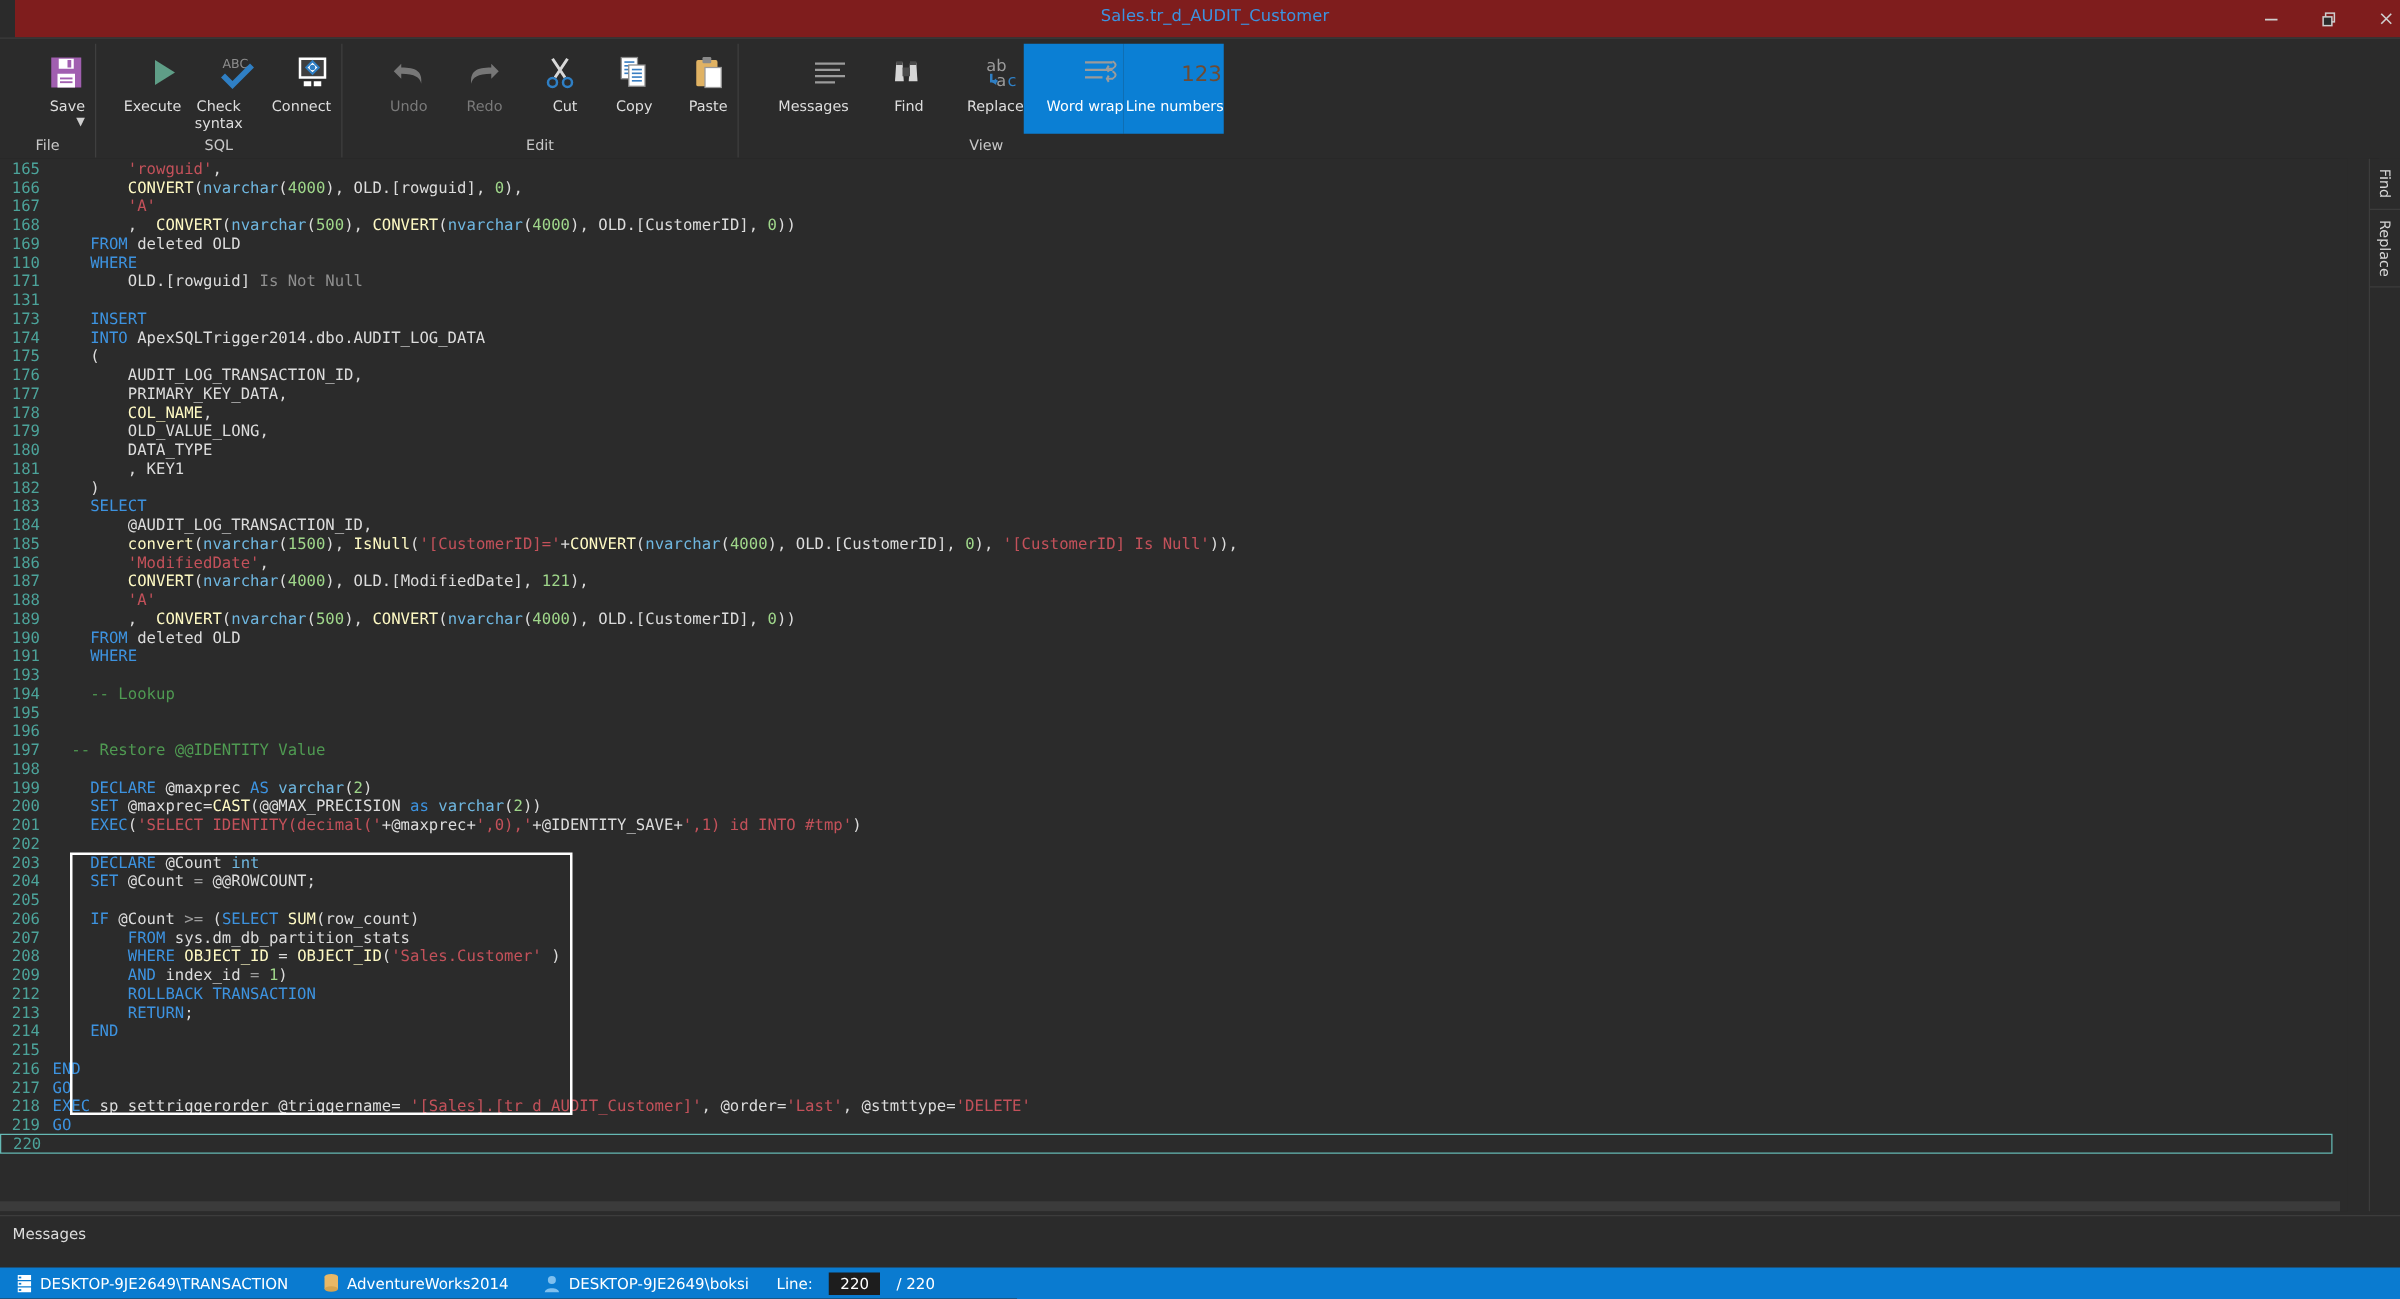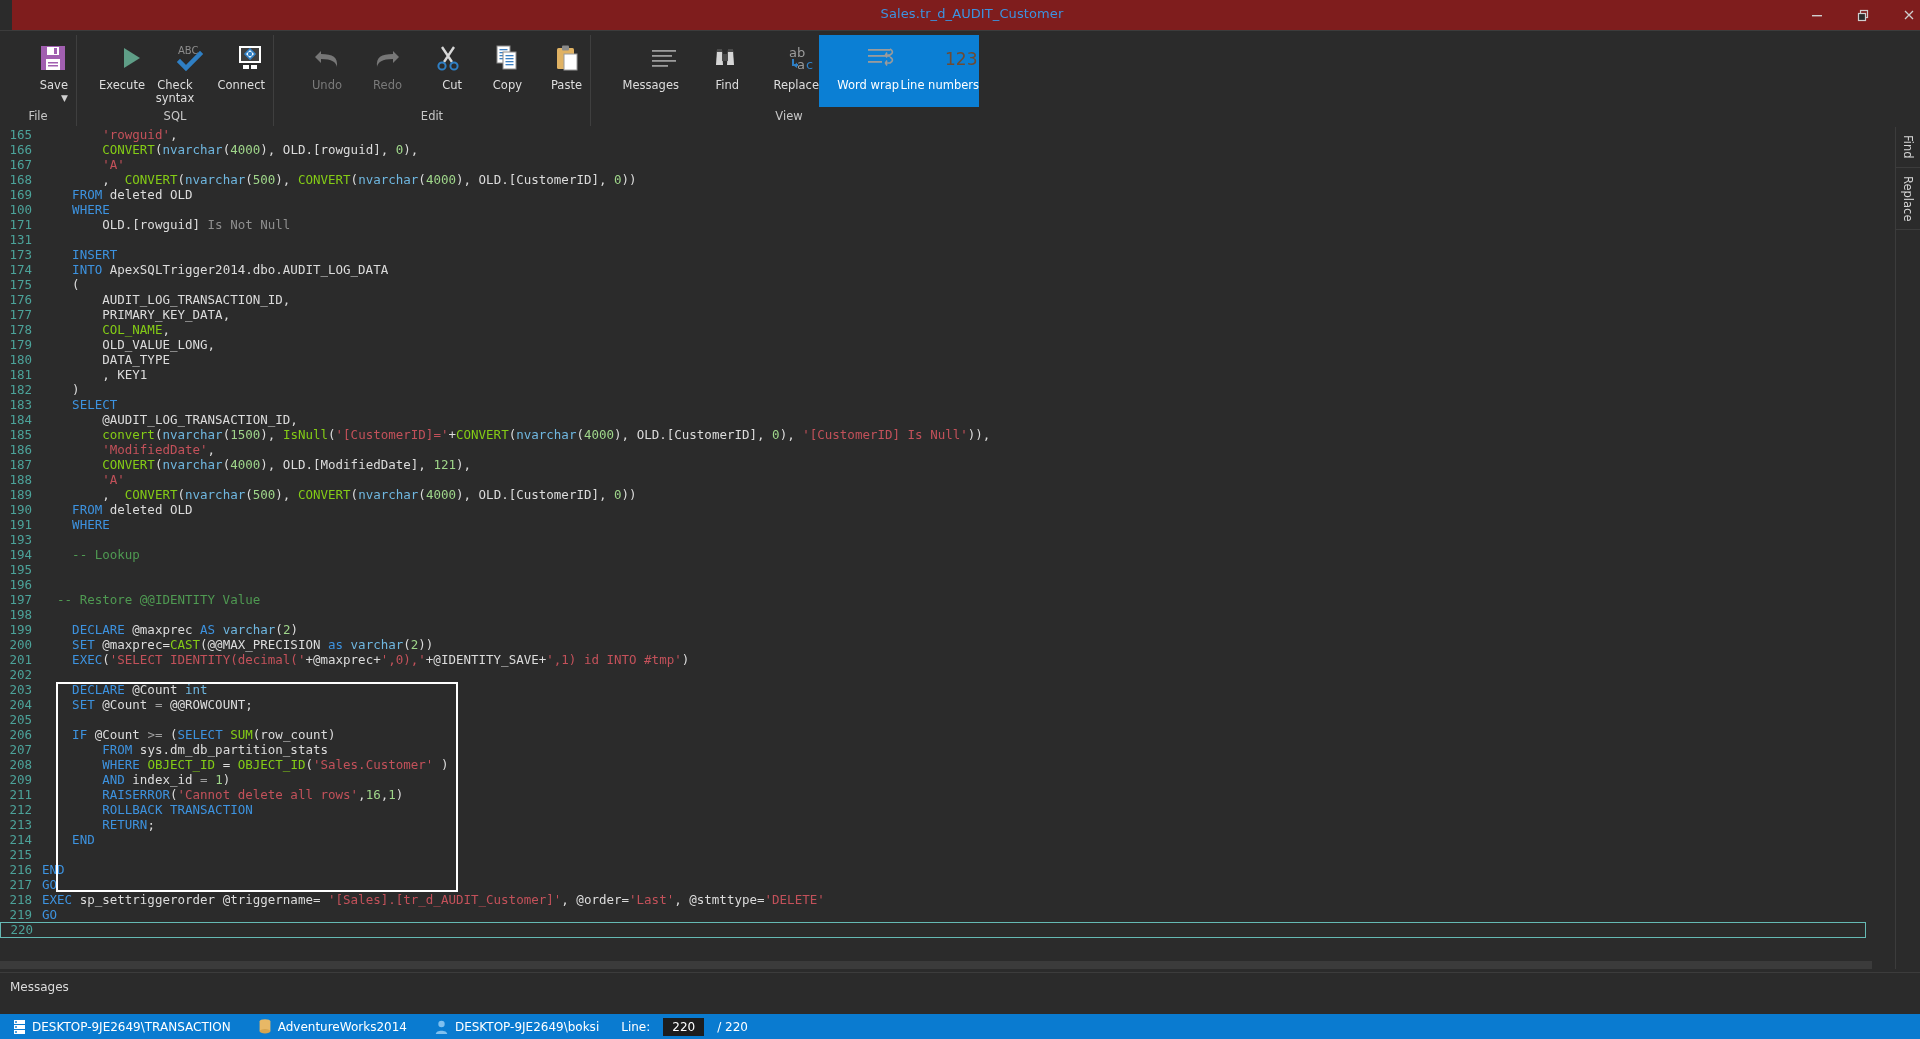--- a/index.html
+++ b/index.html
@@ -72,21 +72,21 @@
     display: inline-block; width: 42px; text-align: right; padding-right: 10px;
     color: #4ca39a; user-select: none;
   }
   .code-line.cursor-line {
     border: 1px solid #65b9b4; height: 16px; line-height: 14px; width: 1866px;
   }
   .code-line.cursor-line .ln { color: #4ca39a; }
 
   
   .kw  { color: #3d93e0; }
-  .fn  { color: #84cc16; }       
+  .fn  { color: #fef9c3; }       
   .str { color: #c3515a; }       
   .num { color: #9fd68a; }       
   .pln { color: #dcdcdc; }       
   .cmt { color: #4f9a52; }       
   .op  { color: #9e9e9e; }       
   .gry { color: #8f8f8f; }       
   .typ { color: #6fb7e0; }
 
   .hl-box {
     position: absolute; left: 56px; top: 434px; width: 402px; height: 161px;
@@ -354,21 +354,21 @@
     </div>
   </div>
 
   <div class="editor-wrap">
     <div class="code-area" id="code-area">
         <div class="code-line"><span class="ln">165</span><span class="pln">        </span><span class="str">'rowguid'</span><span class="pln">,</span></div>
         <div class="code-line"><span class="ln">166</span><span class="pln">        </span><span class="fn">CONVERT</span><span class="pln">(</span><span class="typ">nvarchar</span><span class="pln">(</span><span class="num">4000</span><span class="pln">), OLD.[rowguid], </span><span class="num">0</span><span class="pln">),</span></div>
         <div class="code-line"><span class="ln">167</span><span class="pln">        </span><span class="str">'A'</span></div>
         <div class="code-line"><span class="ln">168</span><span class="pln">        ,  </span><span class="fn">CONVERT</span><span class="pln">(</span><span class="typ">nvarchar</span><span class="pln">(</span><span class="num">500</span><span class="pln">), </span><span class="fn">CONVERT</span><span class="pln">(</span><span class="typ">nvarchar</span><span class="pln">(</span><span class="num">4000</span><span class="pln">), OLD.[CustomerID], </span><span class="num">0</span><span class="pln">))</span></div>
         <div class="code-line"><span class="ln">169</span><span class="pln">    </span><span class="kw">FROM</span><span class="pln"> deleted OLD</span></div>
-        <div class="code-line"><span class="ln">100</span><span class="pln">    </span><span class="kw">WHERE</span></div>
+        <div class="code-line"><span class="ln">110</span><span class="pln">    </span><span class="kw">WHERE</span></div>
         <div class="code-line"><span class="ln">171</span><span class="pln">        OLD.[rowguid] </span><span class="gry">Is Not Null</span></div>
         <div class="code-line"><span class="ln">131</span></div>
         <div class="code-line"><span class="ln">173</span><span class="pln">    </span><span class="kw">INSERT</span></div>
         <div class="code-line"><span class="ln">174</span><span class="pln">    </span><span class="kw">INTO</span><span class="pln"> ApexSQLTrigger2014.dbo.AUDIT_LOG_DATA</span></div>
         <div class="code-line"><span class="ln">175</span><span class="pln">    (</span></div>
         <div class="code-line"><span class="ln">176</span><span class="pln">        AUDIT_LOG_TRANSACTION_ID</span><span class="pln">,</span></div>
         <div class="code-line"><span class="ln">177</span><span class="pln">        PRIMARY_KEY_DATA</span><span class="pln">,</span></div>
         <div class="code-line"><span class="ln">178</span><span class="pln">        </span><span class="fn">COL_NAME</span><span class="pln">,</span></div>
         <div class="code-line"><span class="ln">179</span><span class="pln">        OLD_VALUE_LONG,</span></div>
         <div class="code-line"><span class="ln">180</span><span class="pln">        DATA_TYPE</span></div>
@@ -393,21 +393,20 @@
         <div class="code-line"><span class="ln">200</span><span class="pln">    </span><span class="kw">SET</span><span class="pln"> @maxprec=</span><span class="fn">CAST</span><span class="pln">(@@MAX_PRECISION </span><span class="kw">as</span><span class="pln"> </span><span class="typ">varchar</span><span class="pln">(</span><span class="num">2</span><span class="pln">))</span></div>
         <div class="code-line"><span class="ln">201</span><span class="pln">    </span><span class="kw">EXEC</span><span class="pln">(</span><span class="str">'SELECT IDENTITY(decimal('</span><span class="pln">+@maxprec+</span><span class="str">',0),'</span><span class="pln">+@IDENTITY_SAVE+</span><span class="str">',1) id INTO #tmp'</span><span class="pln">)</span></div>
         <div class="code-line"><span class="ln">202</span></div>
         <div class="code-line"><span class="ln">203</span><span class="pln">    </span><span class="kw">DECLARE</span><span class="pln"> @Count </span><span class="typ">int</span></div>
         <div class="code-line"><span class="ln">204</span><span class="pln">    </span><span class="kw">SET</span><span class="pln"> @Count </span><span class="op">=</span><span class="pln"> @@ROWCOUNT;</span></div>
         <div class="code-line"><span class="ln">205</span></div>
         <div class="code-line"><span class="ln">206</span><span class="pln">    </span><span class="kw">IF</span><span class="pln"> @Count </span><span class="op">&gt;=</span><span class="pln"> (</span><span class="kw">SELECT</span><span class="pln"> </span><span class="fn">SUM</span><span class="pln">(row_count)</span></div>
         <div class="code-line"><span class="ln">207</span><span class="pln">        </span><span class="kw">FROM</span><span class="pln"> sys.dm_db_partition_stats</span></div>
         <div class="code-line"><span class="ln">208</span><span class="pln">        </span><span class="kw">WHERE</span><span class="pln"> </span><span class="fn">OBJECT_ID</span><span class="pln"> = </span><span class="fn">OBJECT_ID</span><span class="pln">(</span><span class="str">'Sales.Customer'</span><span class="pln"> )</span></div>
         <div class="code-line"><span class="ln">209</span><span class="pln">        </span><span class="kw">AND</span><span class="pln"> index_id </span><span class="op">=</span><span class="pln"> </span><span class="num">1</span><span class="pln">)</span></div>
-        <div class="code-line"><span class="ln">211</span><span class="pln">        </span><span class="kw">RAISERROR</span><span class="pln">(</span><span class="str">'Cannot delete all rows'</span><span class="pln">,</span><span class="num">16</span><span class="pln">,</span><span class="num">1</span><span class="pln">)</span></div>
         <div class="code-line"><span class="ln">212</span><span class="pln">        </span><span class="kw">ROLLBACK TRANSACTION</span></div>
         <div class="code-line"><span class="ln">213</span><span class="pln">        </span><span class="kw">RETURN</span><span class="pln">;</span></div>
         <div class="code-line"><span class="ln">214</span><span class="pln">    </span><span class="kw">END</span></div>
         <div class="code-line"><span class="ln">215</span></div>
         <div class="code-line"><span class="ln">216</span><span class="kw">END</span></div>
         <div class="code-line"><span class="ln">217</span><span class="kw">GO</span></div>
         <div class="code-line"><span class="ln">218</span><span class="kw">EXEC</span><span class="pln"> sp_settriggerorder </span><span class="pln">@triggername</span><span class="pln">= </span><span class="str">'[Sales].[tr_d_AUDIT_Customer]'</span><span class="pln">, </span><span class="pln">@order</span><span class="pln">=</span><span class="str">'Last'</span><span class="pln">, </span><span class="pln">@stmttype</span><span class="pln">=</span><span class="str">'DELETE'</span></div>
         <div class="code-line"><span class="ln">219</span><span class="kw">GO</span></div>
         <div class="code-line cursor-line"><span class="ln">220</span></div>
       </div>

